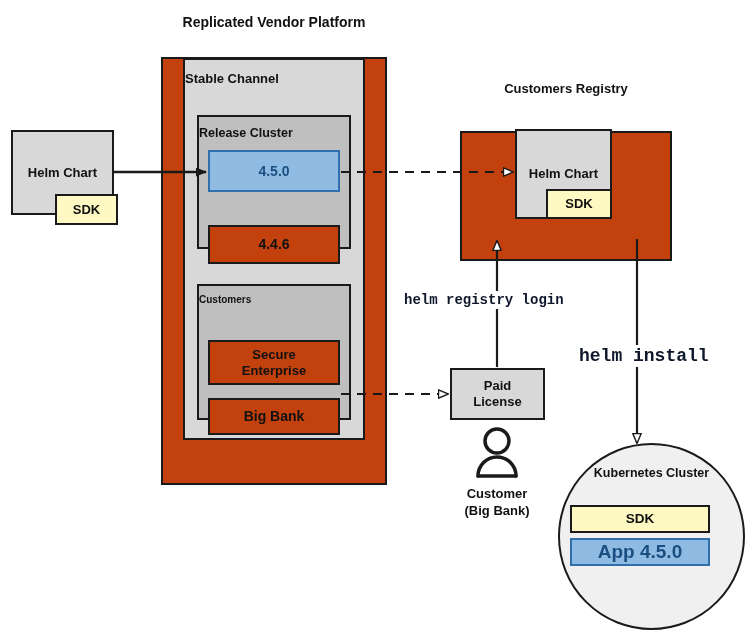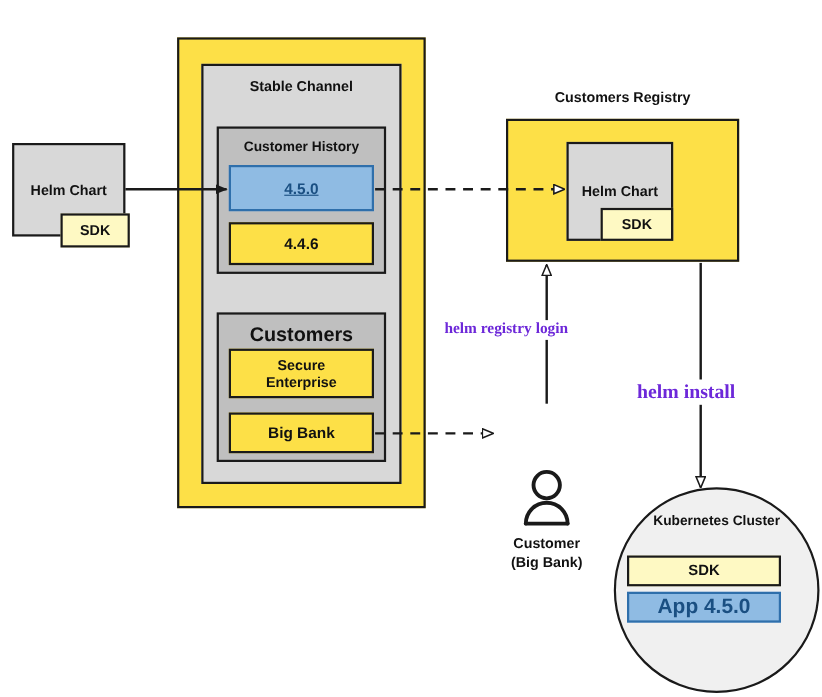--- a/index.html
+++ b/index.html
@@ -31,34 +31,34 @@
     position: absolute;
     font-weight: bold;
     color: #111111;
     text-align: center;
     white-space: nowrap;
   }
   .grp-title {
     position: absolute;
     left: 0;
     right: 0;
-    text-align: center;
+    text-align: left;
     font-weight: bold;
     color: #111111;
   }
-  .fill-light  { background: #fde047; }
+  .fill-light  { background: #c2410c; margin-top: 23px; }
   .fill-mid    { background: #d8d8d8; }
   .fill-dark   { background: #bfbfbf; }
   .fill-white  { background: #fef9c3; }
   .fill-blue   { background: #8fbbe3; border-color: #2f6fab; color: #1a4f82; }
   .cmd {
     position: absolute;
-    font-family: Liberation Serif, serif;
+    font-family: Liberation Mono, monospace;
     font-weight: bold;
-    color: #6d28d9;
+    color: #0f172a;
     white-space: nowrap;
     background: #ffffff;
     padding: 1px 4px;
   }
   .cap {
     position: absolute;
     font-weight: bold;
     color: #111111;
     text-align: center;
     line-height: 1.25;
@@ -76,70 +76,75 @@
     border-radius: 50%;
     background: #f0f0f0;
     box-sizing: border-box;
   }
 </style>
 </head>
 <body>
 
 <div id="canvas">
 
+  <div class="title" style="left:161px; top:14px; width:226px; font-size:14px;">Replicated Vendor Platform</div>
 
   <div class="title" style="left:460px; top:81px; width:212px; font-size:13px;">Customers Registry</div>
 
   <div class="box fill-mid" style="left:11px; top:130px; width:103px; height:85px; align-items:center; font-size:13px;">
     <span>Helm Chart</span>
   </div>
   <div class="box fill-white" style="left:55px; top:194px; width:63px; height:31px; font-size:13px;">
     <span>SDK</span>
   </div>
 
   <div class="box fill-light" style="left:161px; top:34px; width:226px; height:428px; display:block;"></div>
 
   <div class="box fill-mid" style="left:183px; top:58px; width:182px; height:382px; display:block;">
     <div class="grp-title" style="top:11px; font-size:13px;">Stable Channel</div>
   </div>
 
   <div class="box fill-dark" style="left:197px; top:115px; width:154px; height:134px; display:block;">
-    <div class="grp-title" style="top:9px; font-size:12.5px;">Customer History</div>
+    <div class="grp-title" style="top:9px; font-size:12.5px;">Release Cluster</div>
   </div>
 
-  <div class="box fill-blue" style="left:208px; top:150px; width:132px; height:42px; font-size:14px;text-decoration:underline;">
+  <div class="box fill-blue" style="left:208px; top:150px; width:132px; height:42px; font-size:14px;">
     <span>4.5.0</span>
   </div>
 
   <div class="box fill-light" style="left:208px; top:202px; width:132px; height:39px; font-size:14px;">
     <span>4.4.6</span>
   </div>
 
   <div class="box fill-dark" style="left:197px; top:284px; width:154px; height:136px; display:block;">
-    <div class="grp-title" style="top:8px; font-size:18px;">Customers</div>
+    <div class="grp-title" style="top:8px; font-size:10px;">Customers</div>
   </div>
 
   <div class="box fill-light" style="left:208px; top:375px; width:132px; height:37px; font-size:14px;">
     <span>Big Bank</span>
   </div>
 
   <div class="box fill-light" style="left:208px; top:317px; width:132px; height:45px; font-size:13px;">
     <span style="white-space:pre-line;">Secure
 Enterprise</span>
   </div>
 
   <div class="box fill-light" style="left:460px; top:108px; width:212px; height:130px; display:block;"></div>
 
   <div class="box fill-mid" style="left:515px; top:129px; width:97px; height:90px; font-size:13px;">
     <span>Helm Chart</span>
   </div>
   <div class="box fill-white" style="left:546px; top:189px; width:66px; height:30px; font-size:13px;">
     <span>SDK</span>
   </div>
 
+  <div class="box fill-mid" style="left:450px; top:368px; width:95px; height:52px; font-size:13px; flex-direction:column;">
+    <span style="white-space:pre-line;">Paid
+License</span>
+  </div>
 
   <svg class="edges" aria-hidden="true">
     <g>
       <circle cx="497" cy="441" r="12" fill="none" stroke="#1a1a1a" stroke-width="3.5"></circle>
       <path d="M478 476 a19 19 0 0 1 38 0" fill="none" stroke="#1a1a1a" stroke-width="3.5" stroke-linecap="round"></path>
       <line x1="478" y1="476" x2="516" y2="476" stroke="#1a1a1a" stroke-width="3.5" stroke-linecap="round"></line>
     </g>
   </svg>
 
   <div class="cap" style="left:437px; top:503px; width:120px; font-size:13px;">(Big Bank)</div>

